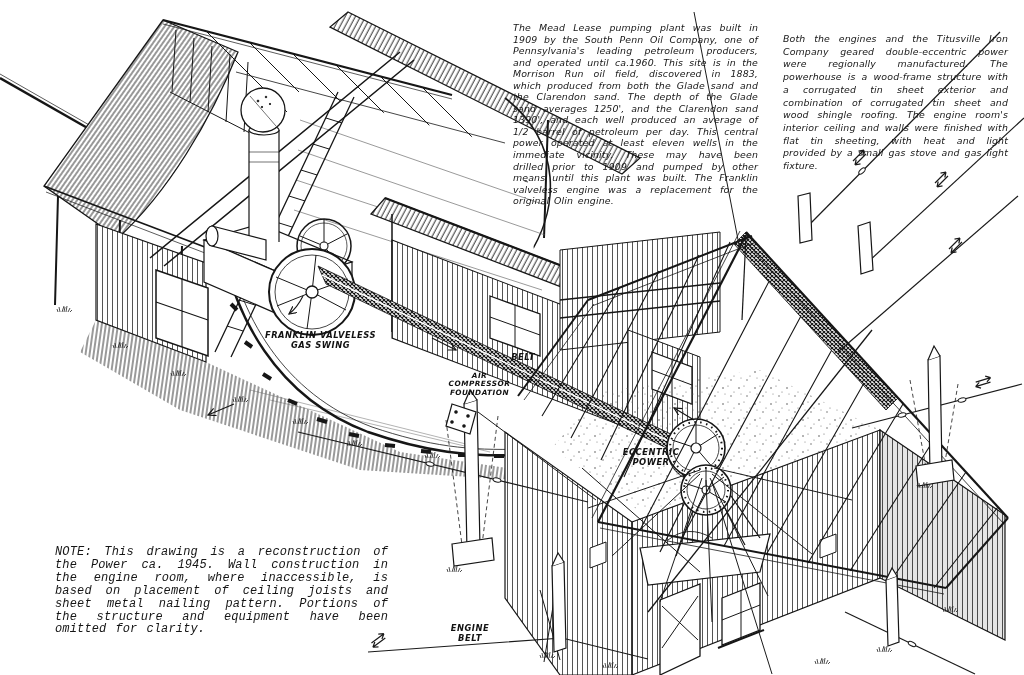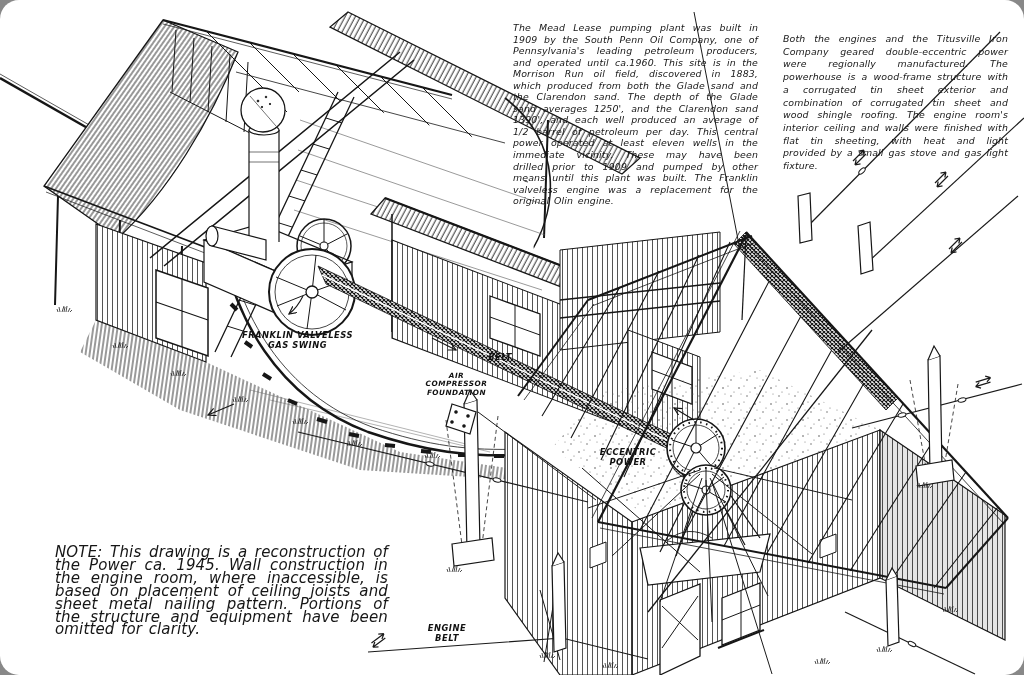--- a/index.html
+++ b/index.html
@@ -1,26 +1,26 @@
 <!DOCTYPE html>
 <html><head>
 <meta charset="utf-8">
 <style>
   html,body{margin:0;padding:0;background:#888;}
   .page{position:relative;width:1024px;height:675px;background:#ffffff;overflow:hidden;
-        font-family:"DejaVu Sans",sans-serif;border-radius:19px;}
+        font-family:"DejaVu Sans",sans-serif;}
   svg{position:absolute;left:0;top:0;}
   .cap{position:absolute;font-style:italic;font-size:9.4px;line-height:11.55px;color:#161616;
        text-align:justify;text-align-last:left;word-spacing:1.6px;letter-spacing:.15px;
        font-family:"DejaVu Sans",sans-serif;}
   #cap-main{left:513px;top:22px;width:245px;}
   #cap-right{left:783px;top:33px;width:225px;line-height:12.7px;}
-  #note{left:55px;top:546px;width:333px;line-height:12.9px;font-size:15px;}
+  #note{left:55px;top:546px;width:333px;line-height:12.9px;font-size:12px;font-family:Liberation Mono, monospace;}
   .lbl{position:absolute;font-style:italic;font-weight:bold;font-size:8.4px;line-height:9.8px;
-       color:#111;text-align:center;letter-spacing:.5px;font-family:"DejaVu Sans",sans-serif;}
+       color:#111;text-align:center;letter-spacing:.5px;font-family:"DejaVu Sans",sans-serif;padding-left:23px;}
   .lbl span{display:block;}
   #lbl-engine{left:210px;top:331px;width:175px;}
   #lbl-belt{left:452px;top:353px;width:60px;text-align:right;}
   #lbl-air{left:404px;top:372px;width:105px;font-size:7.3px;line-height:8.3px;}
   #lbl-ecc{left:572px;top:448px;width:112px;}
   #lbl-swing{left:412px;top:624px;width:70px;}
 </style>
 </head>
 <body>
 

